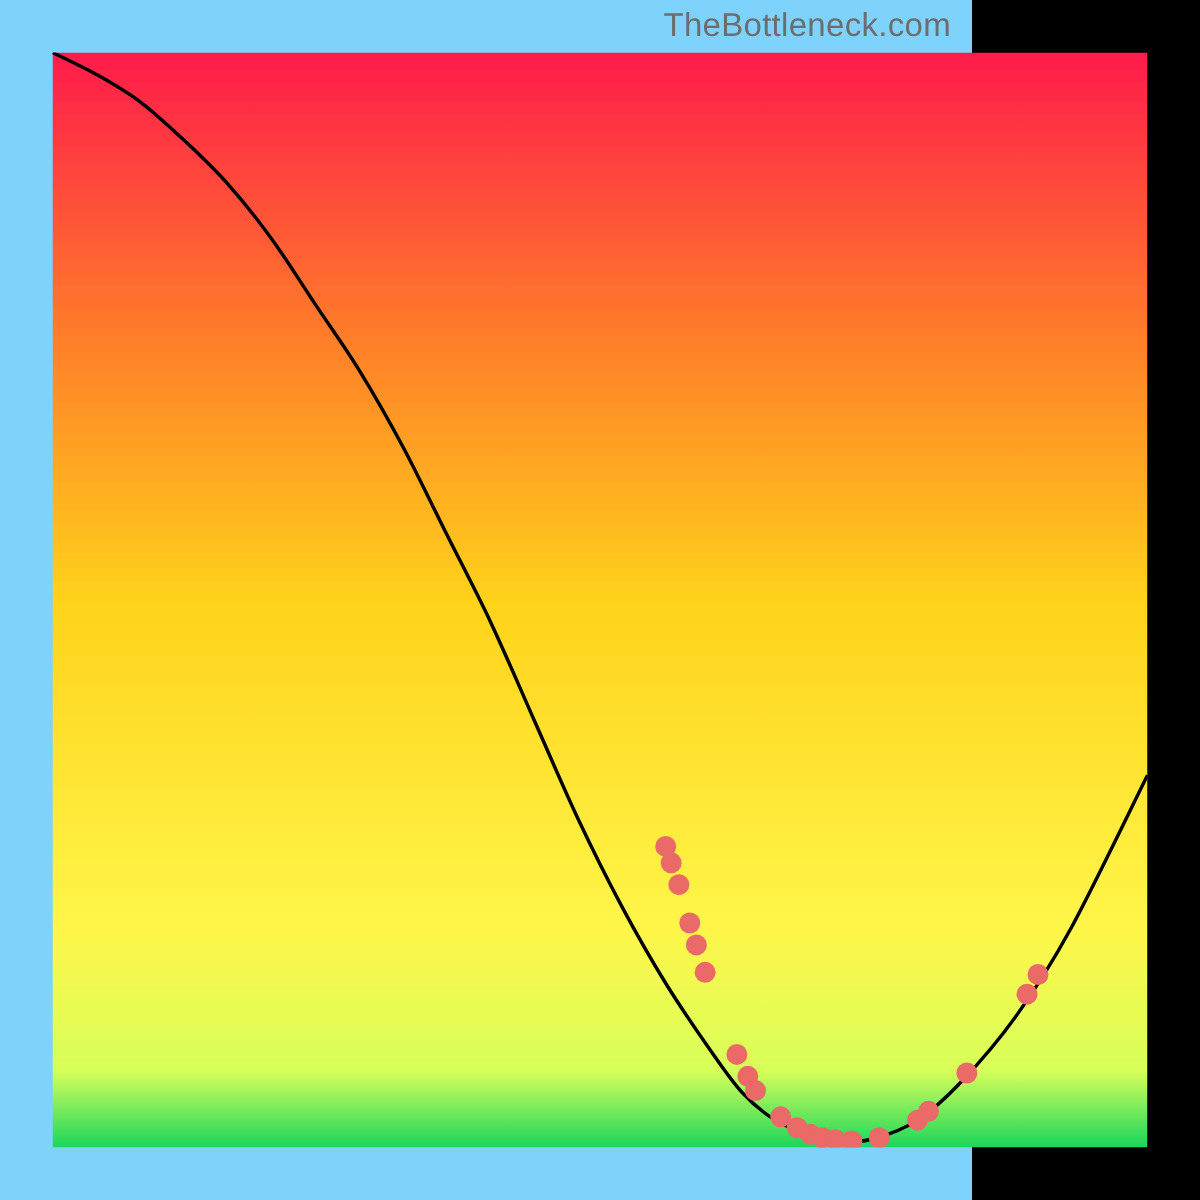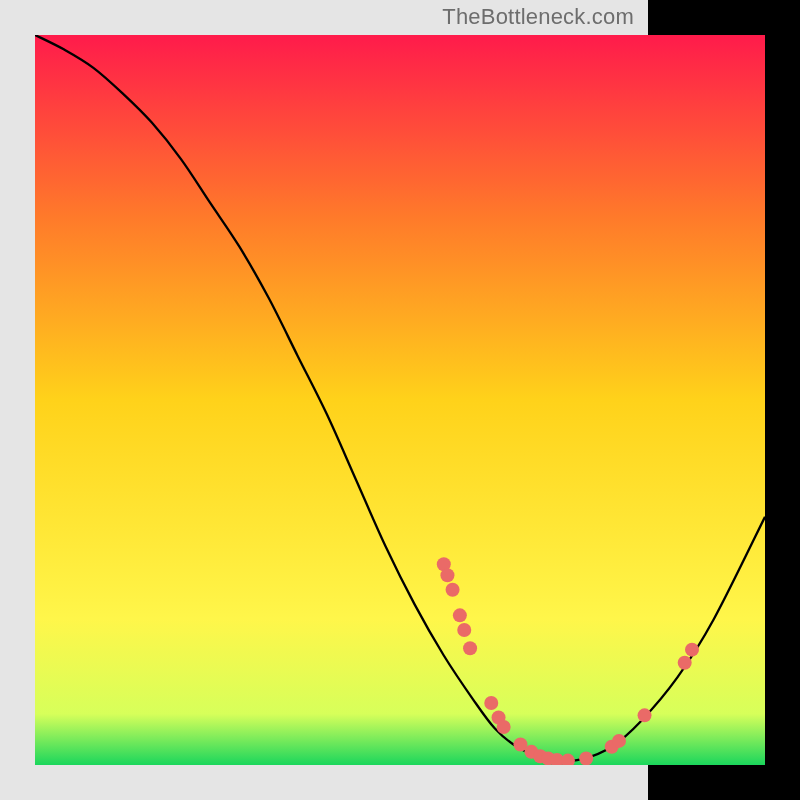--- a/index.html
+++ b/index.html
@@ -8,21 +8,21 @@
     width: 800px;
     height: 800px;
     background: #000;
     font-family: Arial, Helvetica, sans-serif;
     overflow: hidden;
   }
   .frame {
     position: relative;
     width: 648px;
     height: 800px;
-    background: #e5e5e5;
+    background: #7dd3fc;
   }
   .watermark {
     position: absolute;
     top: 4px;
     right: 14px;
     color: #6d6d6d;
     font-size: 22px;
     font-weight: 500;
     letter-spacing: 0.2px;
   }

